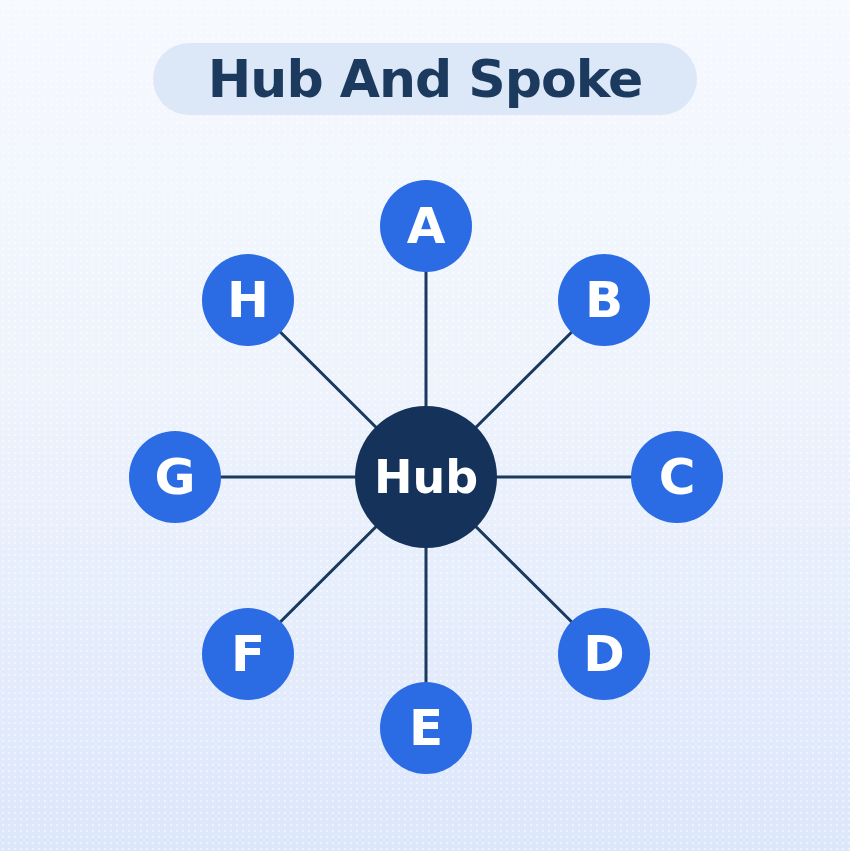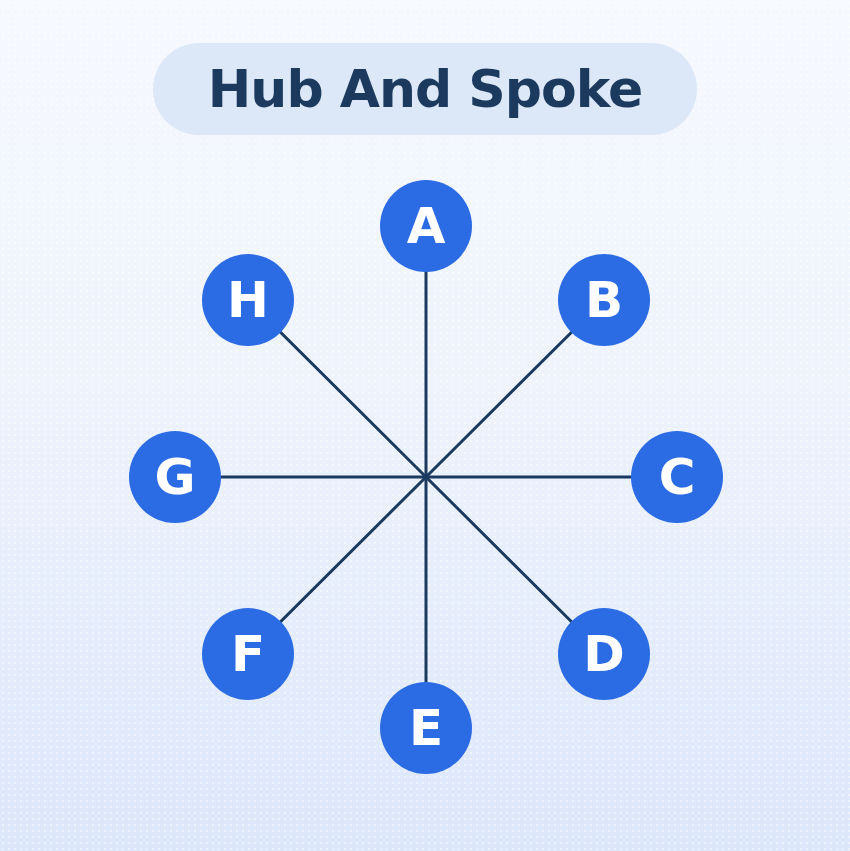--- a/index.html
+++ b/index.html
@@ -27,21 +27,21 @@
     background-image: radial-gradient(rgba(255,255,255,0.45) 1px, transparent 1.2px);
     background-size: 6px 6px;
     pointer-events: none;
   }
 
   .title-pill {
     position: absolute;
     left: 153px;
     top: 43px;
     width: 544px;
-    height: 92px;
+    height: 72px;
     border-radius: 46px;
     background: #dce7f8;
     display: flex;
     align-items: center;
     justify-content: center;
   }
 
   .title-text {
     color: #1b3a5e;
     font-size: 52px;
@@ -138,14 +138,17 @@
   <div class="node spoke-node node-f">
     <span>F</span>
   </div>
   <div class="node spoke-node node-g">
     <span>G</span>
   </div>
   <div class="node spoke-node node-h">
     <span>H</span>
   </div>
 
+  <div class="node hub-node">
+    <span>Hub</span>
+  </div>
 
 </div>
 
 </body></html>

